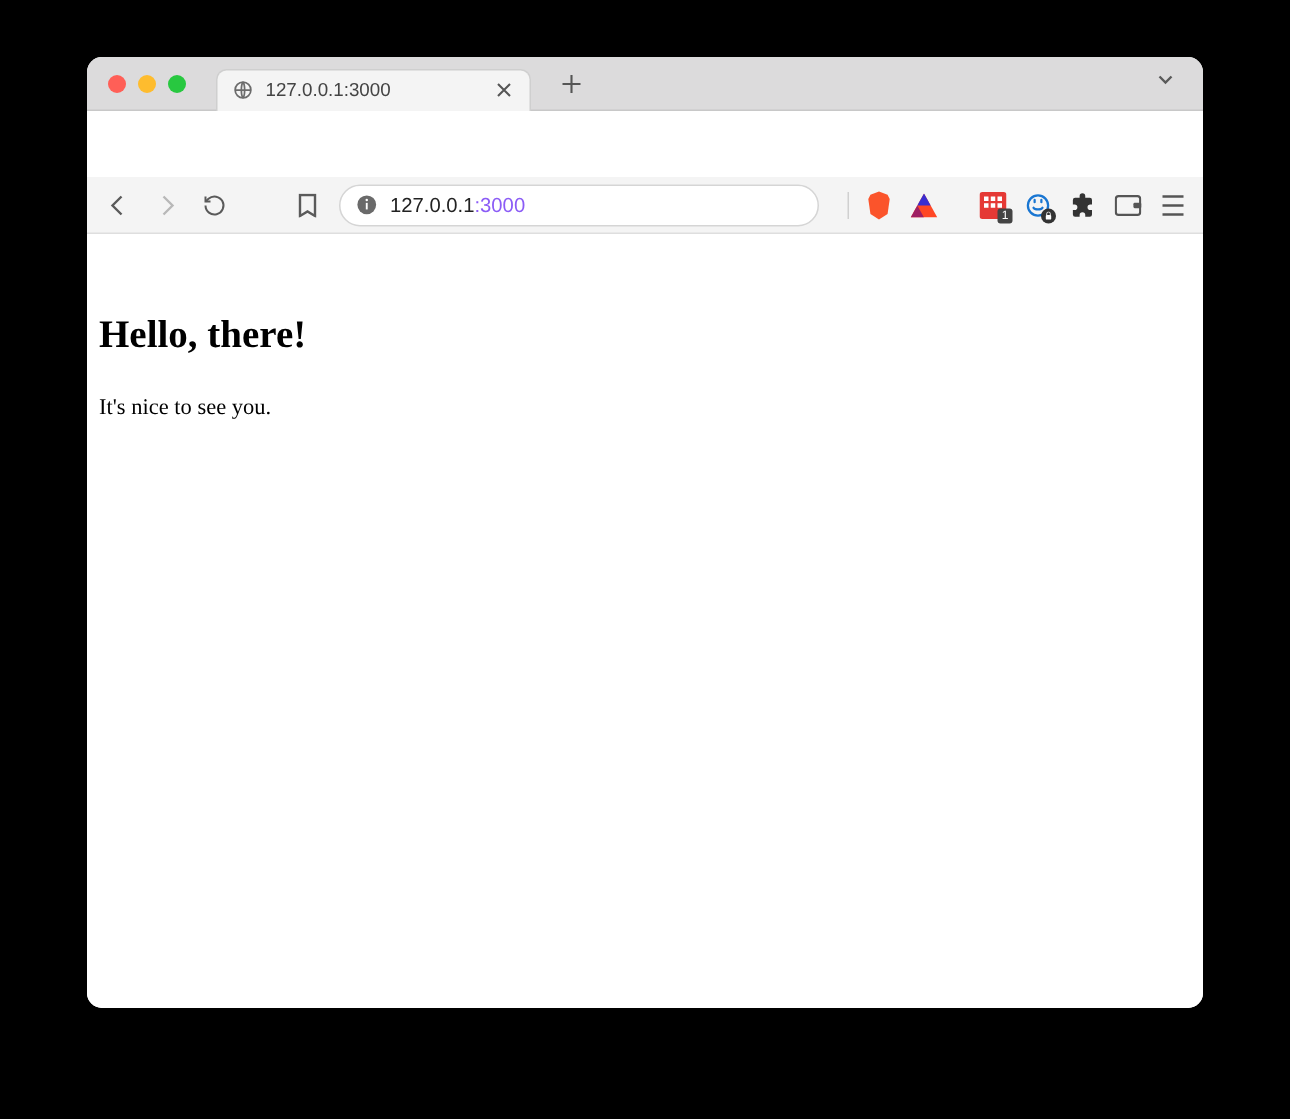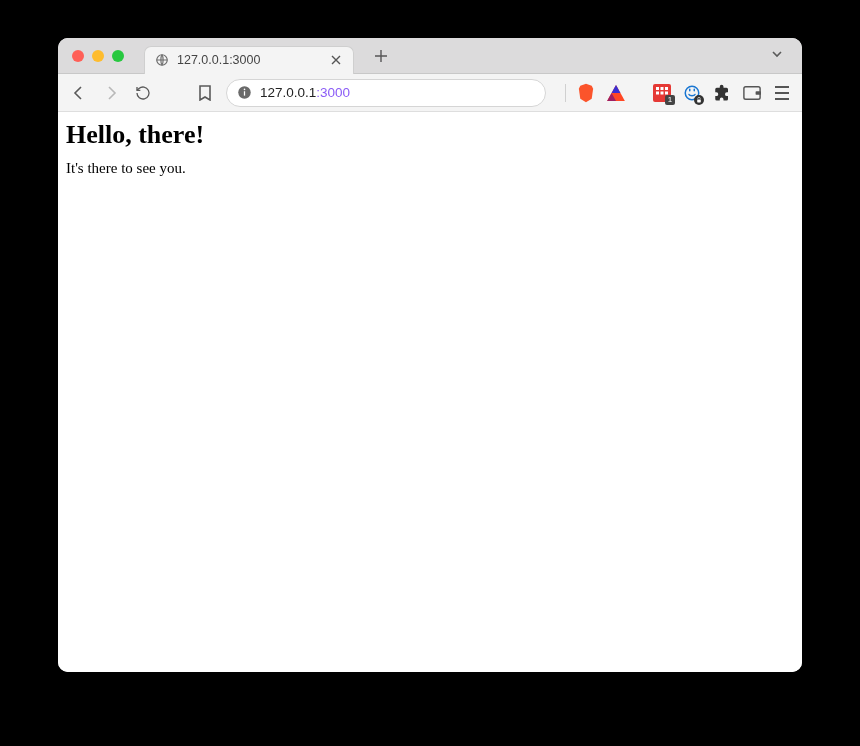--- a/index.html
+++ b/index.html
@@ -15,20 +15,21 @@
     }
     .window {
       width: 744px;
       height: 634px;
       background: #fff;
       border-radius: 10px;
       overflow: hidden;
       box-shadow: 0 10px 40px rgba(0,0,0,0.5);
       display: flex;
       flex-direction: column;
+      gap: 44px;
     }
     .titlebar {
       height: 36px;
       background: #dcdbdc;
       display: flex;
       align-items: center;
       padding: 0 14px;
       gap: 8px;
       border-bottom: 1px solid #c8c8c8;
     }
@@ -178,21 +179,21 @@
       flex: 1;
       background: #fff;
       padding: 8px;
       overflow: auto;
     }
     .content h2 {
       font-family: Georgia, "Times New Roman", serif;
       font-size: 26px;
       font-weight: bold;
       color: #000;
-      margin-bottom: 10px;
+      margin-bottom: 26px;
     }
     .content p {
       font-family: Georgia, "Times New Roman", serif;
       font-size: 15px;
       color: #000;
     }
   </style>
 </head>
 <body>
 
@@ -336,16 +337,16 @@
       <div class="ext-icon" style="color:#555">
         <svg width="16" height="14" viewBox="0 0 16 14" stroke="currentColor" stroke-width="1.8">
           <path d="M1 1h14M1 7h14M1 13h14"></path>
         </svg>
       </div>
     </div>
   </div>
 
   <div class="content">
     <h2>Hello, there!</h2>
-    <p>It's there to see you.</p>
+    <p>It's nice to see you.</p>
   </div>
 
 </div>
 
 </body></html>

